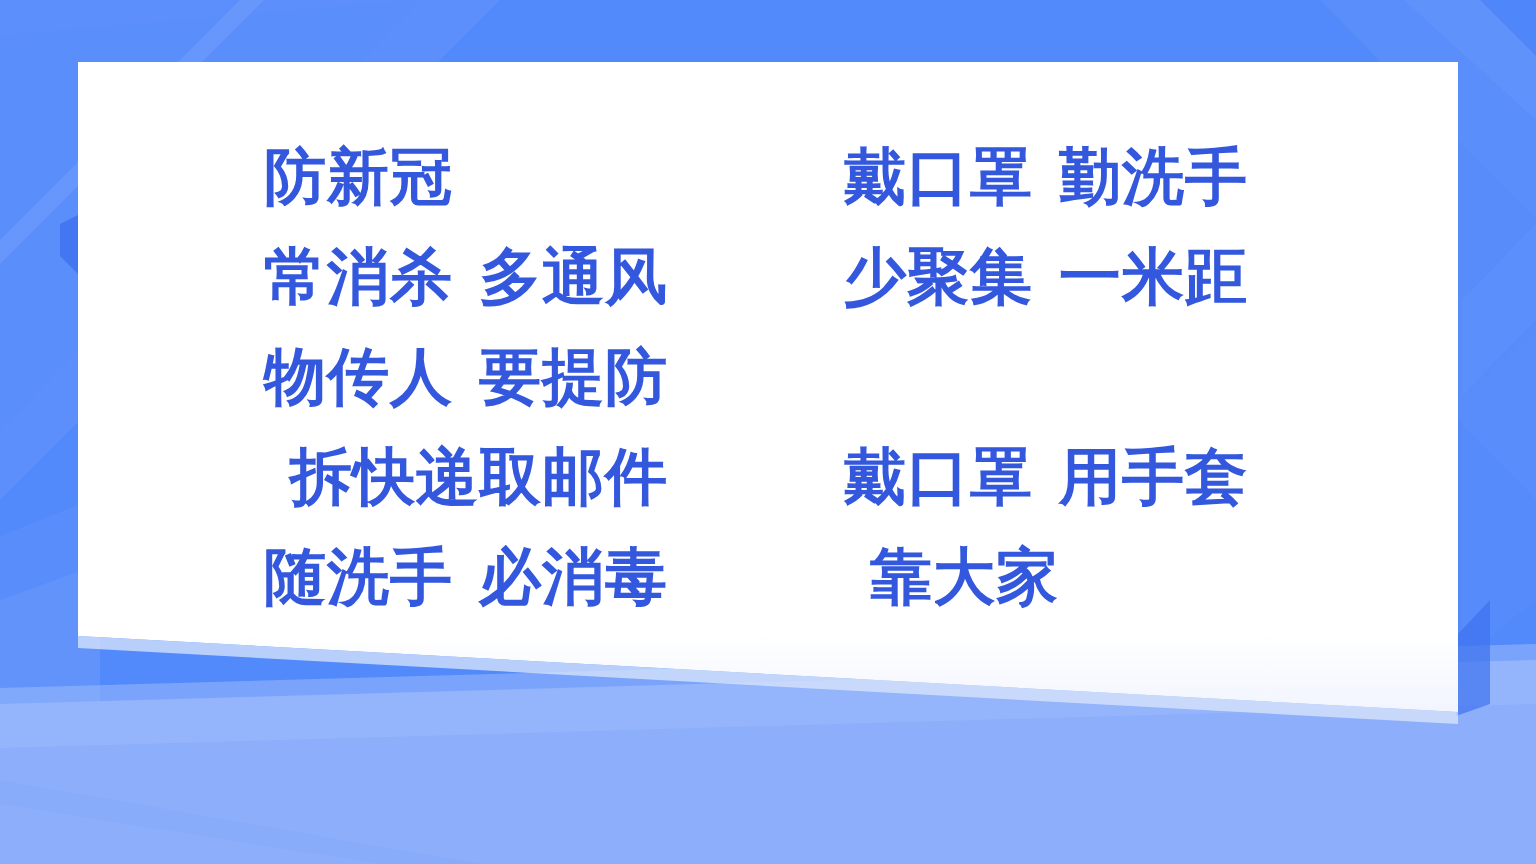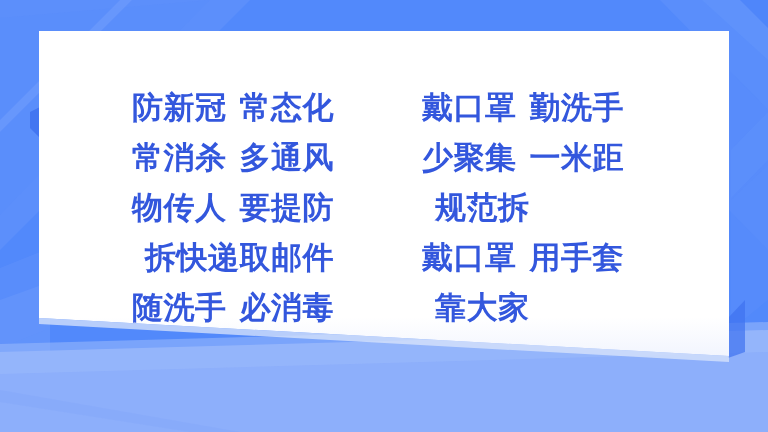--- a/index.html
+++ b/index.html
@@ -55,21 +55,21 @@
     flex-direction: row;
     align-items: baseline;
     height: 40px;
   }
   .slogan-col {
     display: flex;
     flex-direction: row;
     align-items: baseline;
   }
   .col-left  { width: 290px; }
-  .col-right { width: 230px; margin-top: 18px; }
+  .col-right { width: 230px; }
 
   .phrase {
     font-family: "DejaVu Sans", "Liberation Sans", sans-serif;
     font-size: 31px;
     font-weight: 700;
     line-height: 1;
     color: #3357DD;
     letter-spacing: 0.5px;
     white-space: nowrap;
   }
@@ -131,21 +131,20 @@
     <polygon points="39,31 729,31 729,356 39,318" fill="url(#panelFade)"></polygon>
 
     <polygon points="39,318 729,356 729,362 39,324" fill="#dbe5fb" opacity="0.75"></polygon>
   </svg>
 
   <div class="slogans">
 
     <div class="slogan-row">
       <div class="slogan-col col-left">
         <span class="phrase">防新冠</span>
-        <span class="phrase second">常态化</span>
       </div>
       <div class="slogan-col col-right">
         <span class="phrase">戴口罩</span>
         <span class="phrase second">勤洗手</span>
       </div>
     </div>
 
     <div class="slogan-row">
       <div class="slogan-col col-left">
         <span class="phrase">常消杀</span>
@@ -157,21 +156,20 @@
       </div>
     </div>
 
 
     <div class="slogan-row">
       <div class="slogan-col col-left">
         <span class="phrase">物传人</span>
         <span class="phrase second">要提防</span>
       </div>
       <div class="slogan-col col-right">
-        <span class="phrase second">规范拆</span>
       </div>
     </div>
 
     <div class="slogan-row">
       <div class="slogan-col col-left">
         <span class="phrase second">拆快递</span>
         <span class="phrase">取邮件</span>
       </div>
       <div class="slogan-col col-right">
         <span class="phrase">戴口罩</span>

